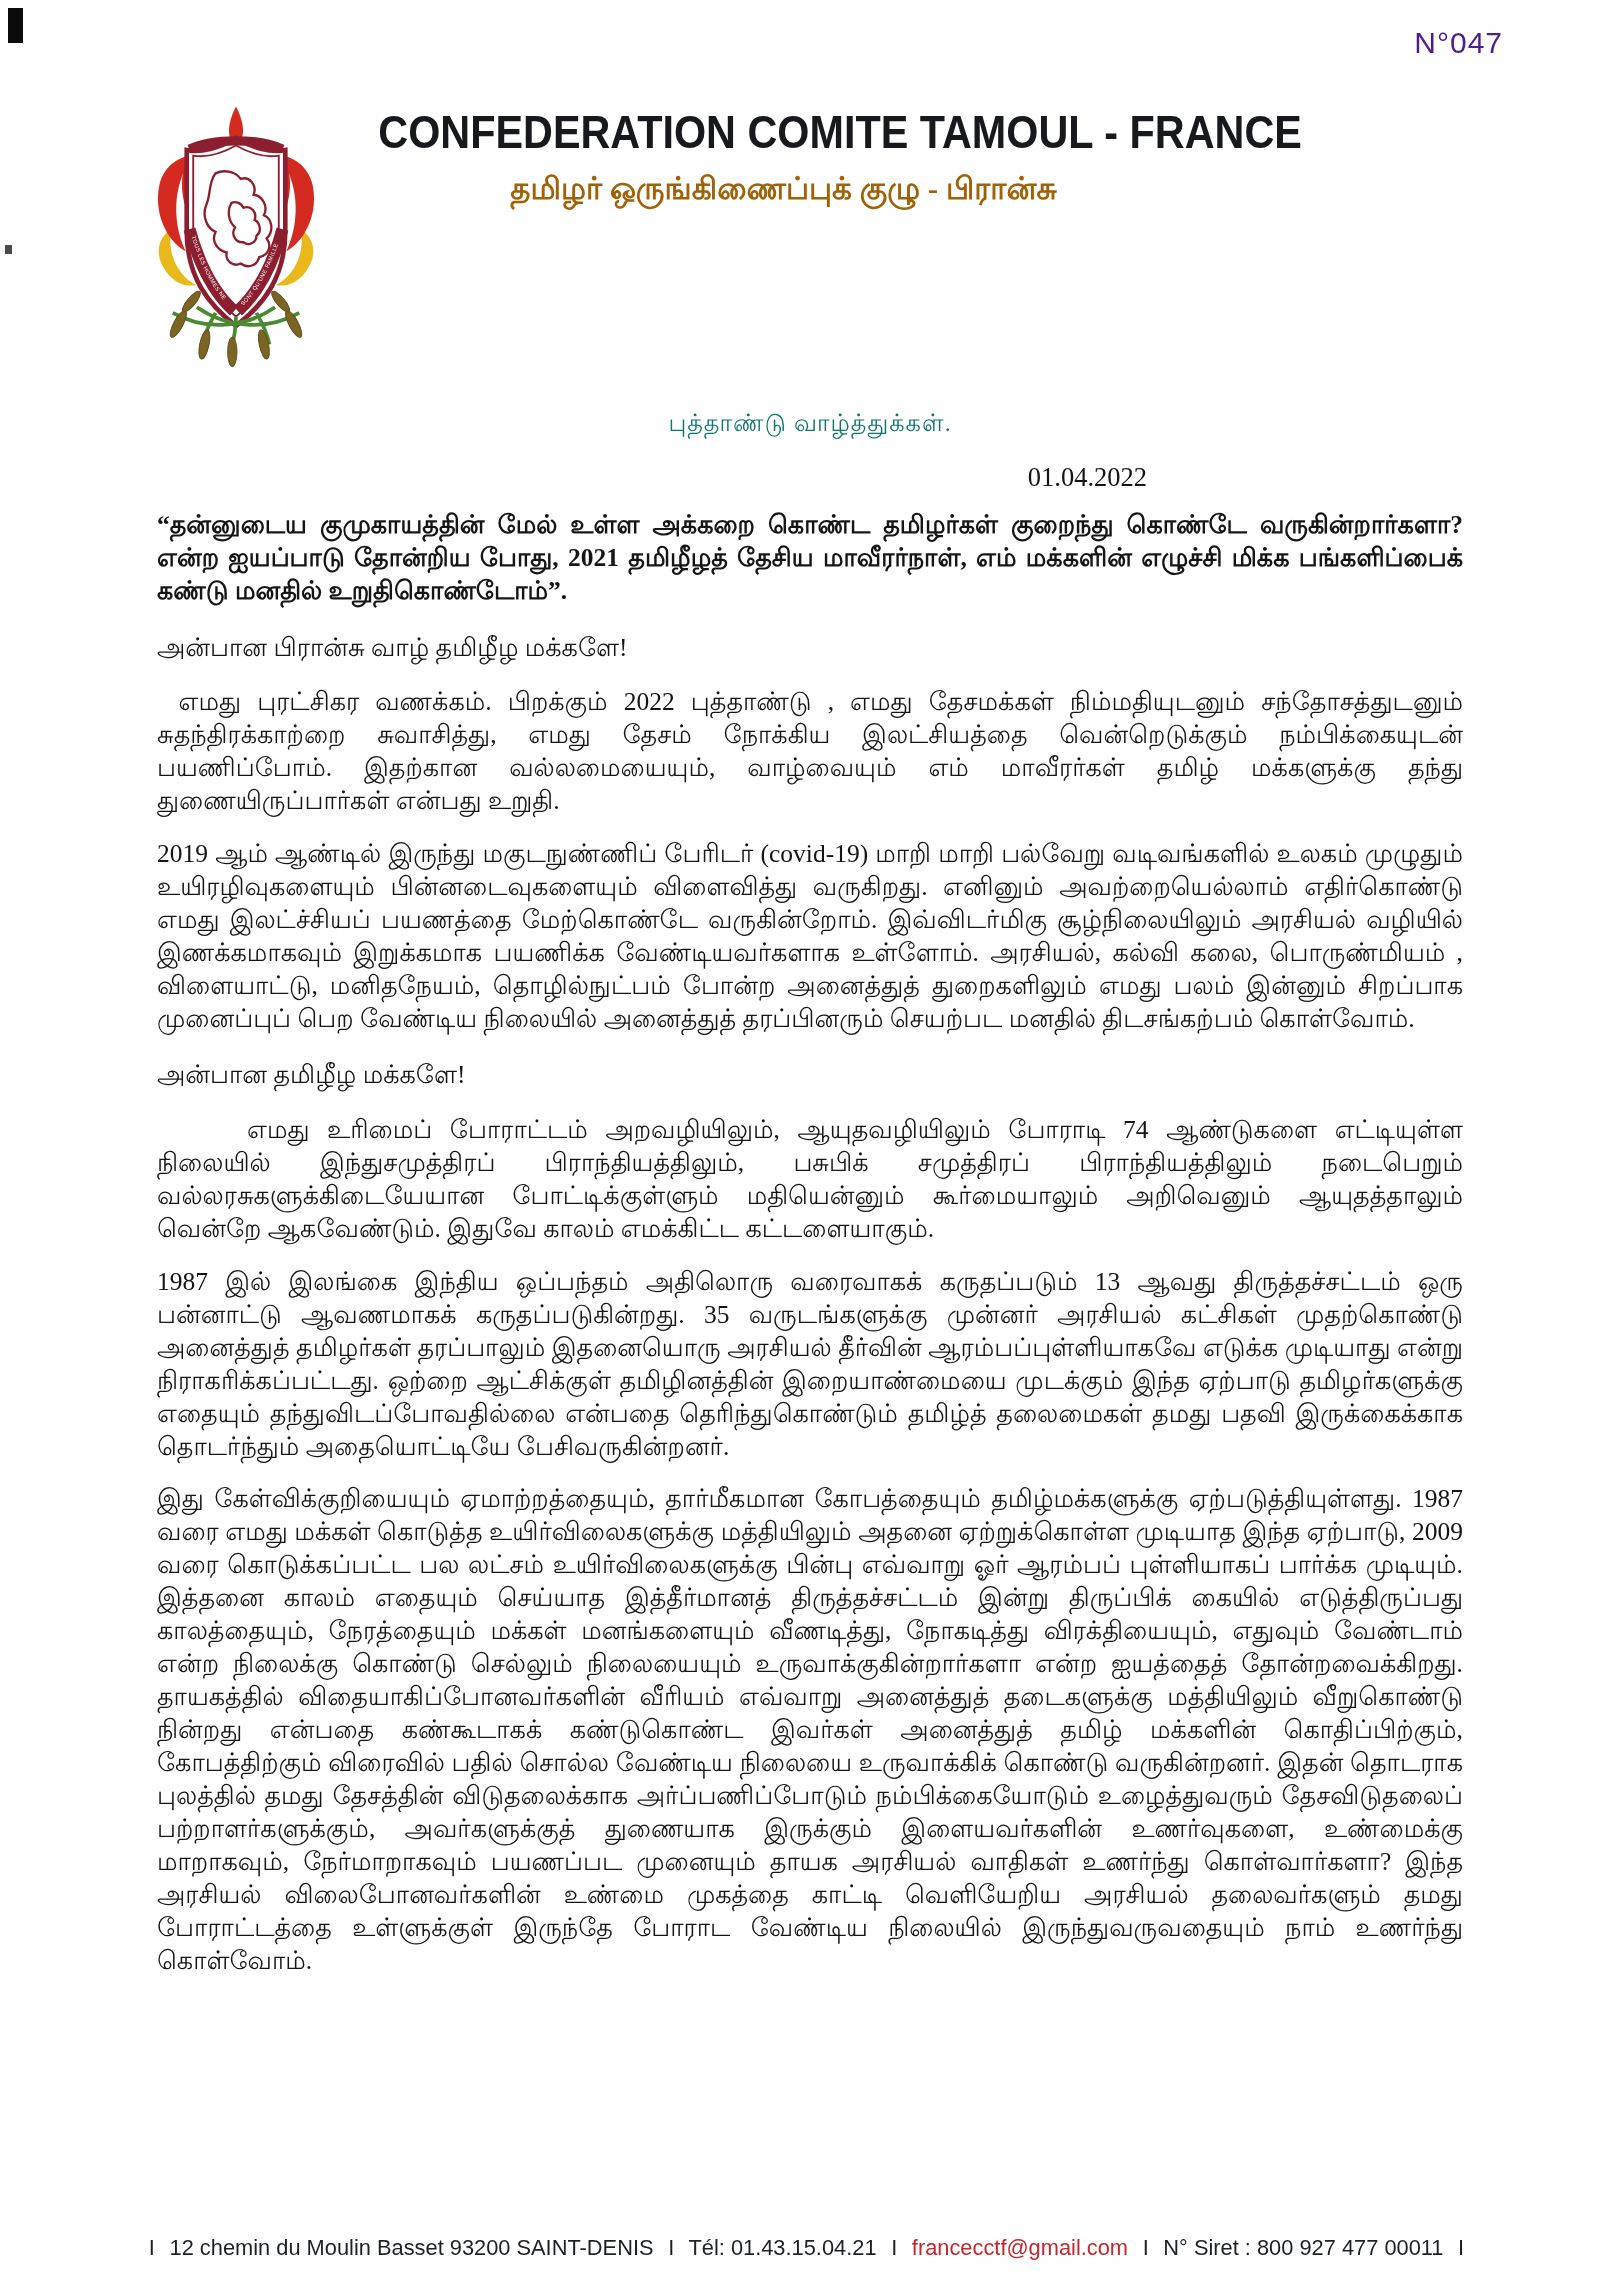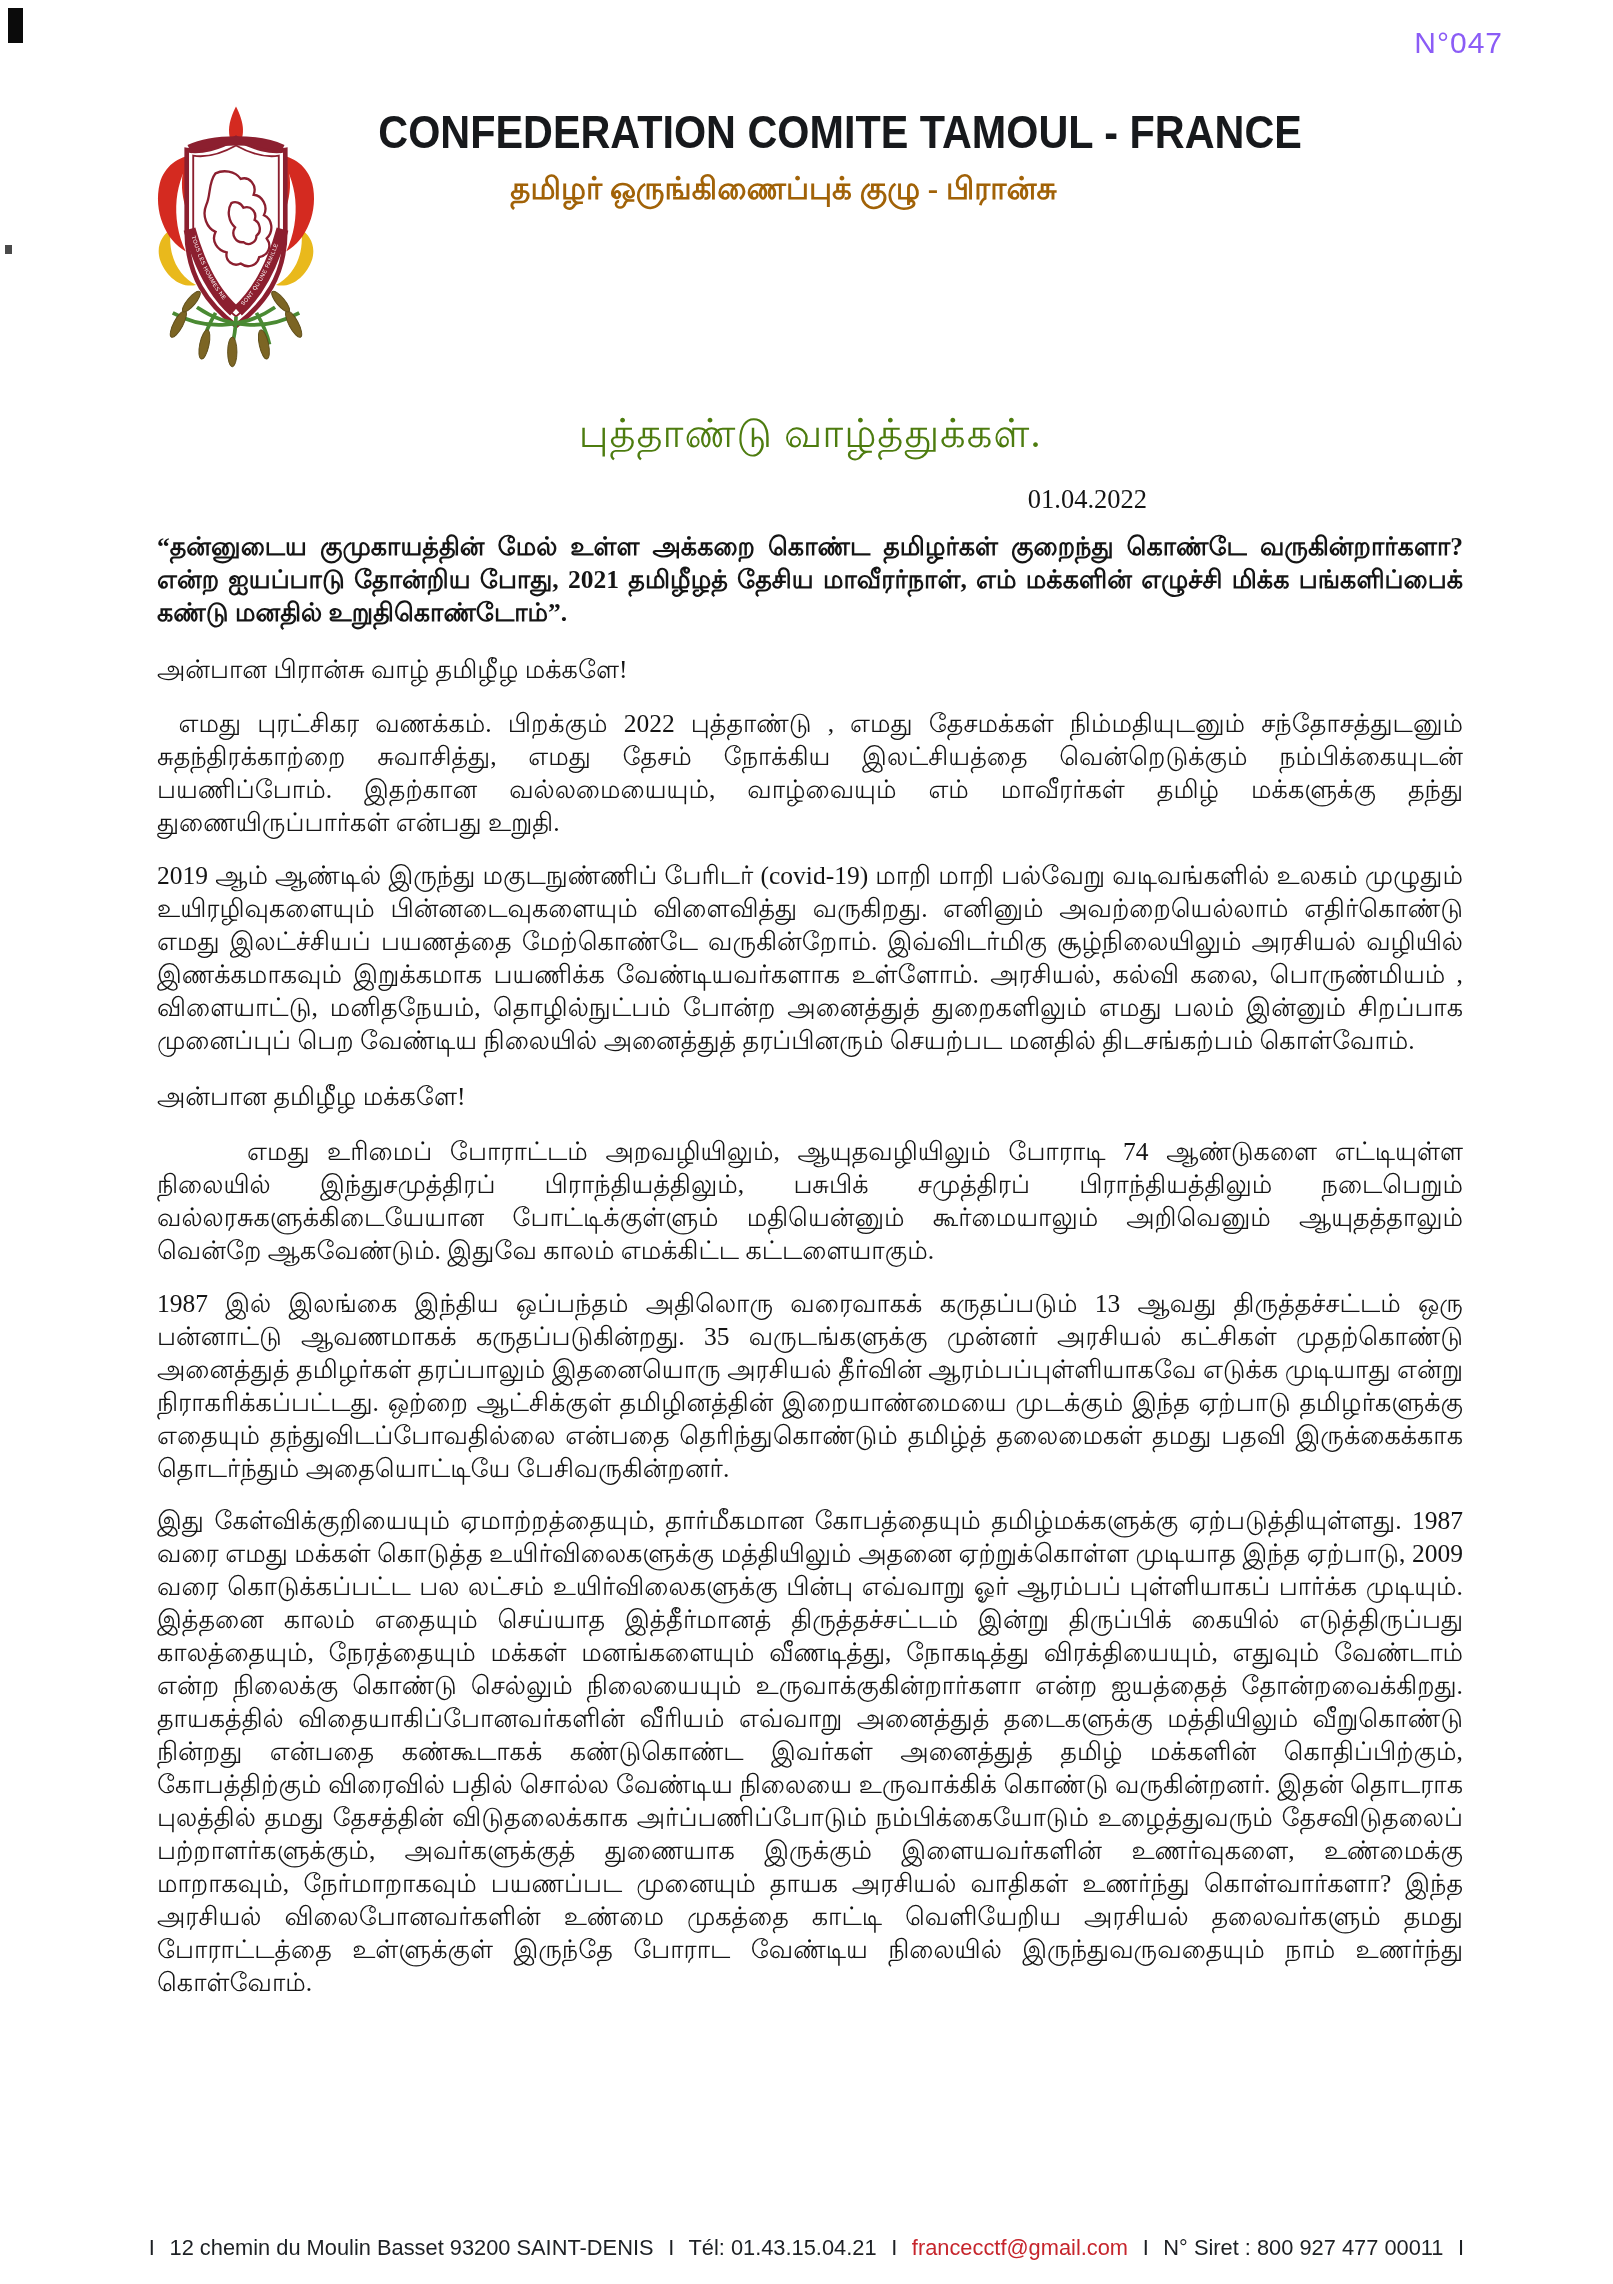--- a/index.html
+++ b/index.html
@@ -12,21 +12,21 @@
     color:#151515;
     overflow:hidden;
   }
   
   .artifact-corner{position:absolute;left:7.8px;top:7.8px;width:15.7px;height:35px;background:#0b0b0b;}
   .artifact-tick{position:absolute;left:4.9px;top:245px;width:6.9px;height:8.8px;background:#4a4a4a;}
 
   .doc-number{
     position:absolute;top:25.5px;right:110px;
     font-family:"Liberation Sans",sans-serif;
-    font-size:30px;color:#8b5cf6;letter-spacing:1px;
+    font-size:30px;color:#4c1d95;letter-spacing:1px;
   }
 
   .logo-wrap{position:absolute;left:143px;top:88px;width:186px;height:286px;}
 
   .org-name{
     position:absolute;left:323px;top:104px;width:921px;
     text-align:center;
     font-family:"Liberation Sans",sans-serif;
     font-weight:700;font-size:47px;color:#17191c;
     transform:scaleX(0.88);transform-origin:center;
@@ -37,21 +37,21 @@
     text-align:center;
     font-weight:700;font-size:31px;color:#a16207;
     white-space:nowrap;
   }
 
   .body-block{
     position:absolute;left:157px;top:410px;width:1306px;
   }
   .letter-title{
     text-align:center;
-    font-size:40px;letter-spacing:1px;color:#4d7c0f;
+    font-size:24px;letter-spacing:1px;color:#0f766e;
     margin:0 0 21.6px 0;
   }
   .letter-date{
     text-align:right;
     padding-right:316px;
     font-size:26.5px;
     margin:0 0 15.7px 0;
   }
   .para{
     font-size:25.5px;line-height:33px;

